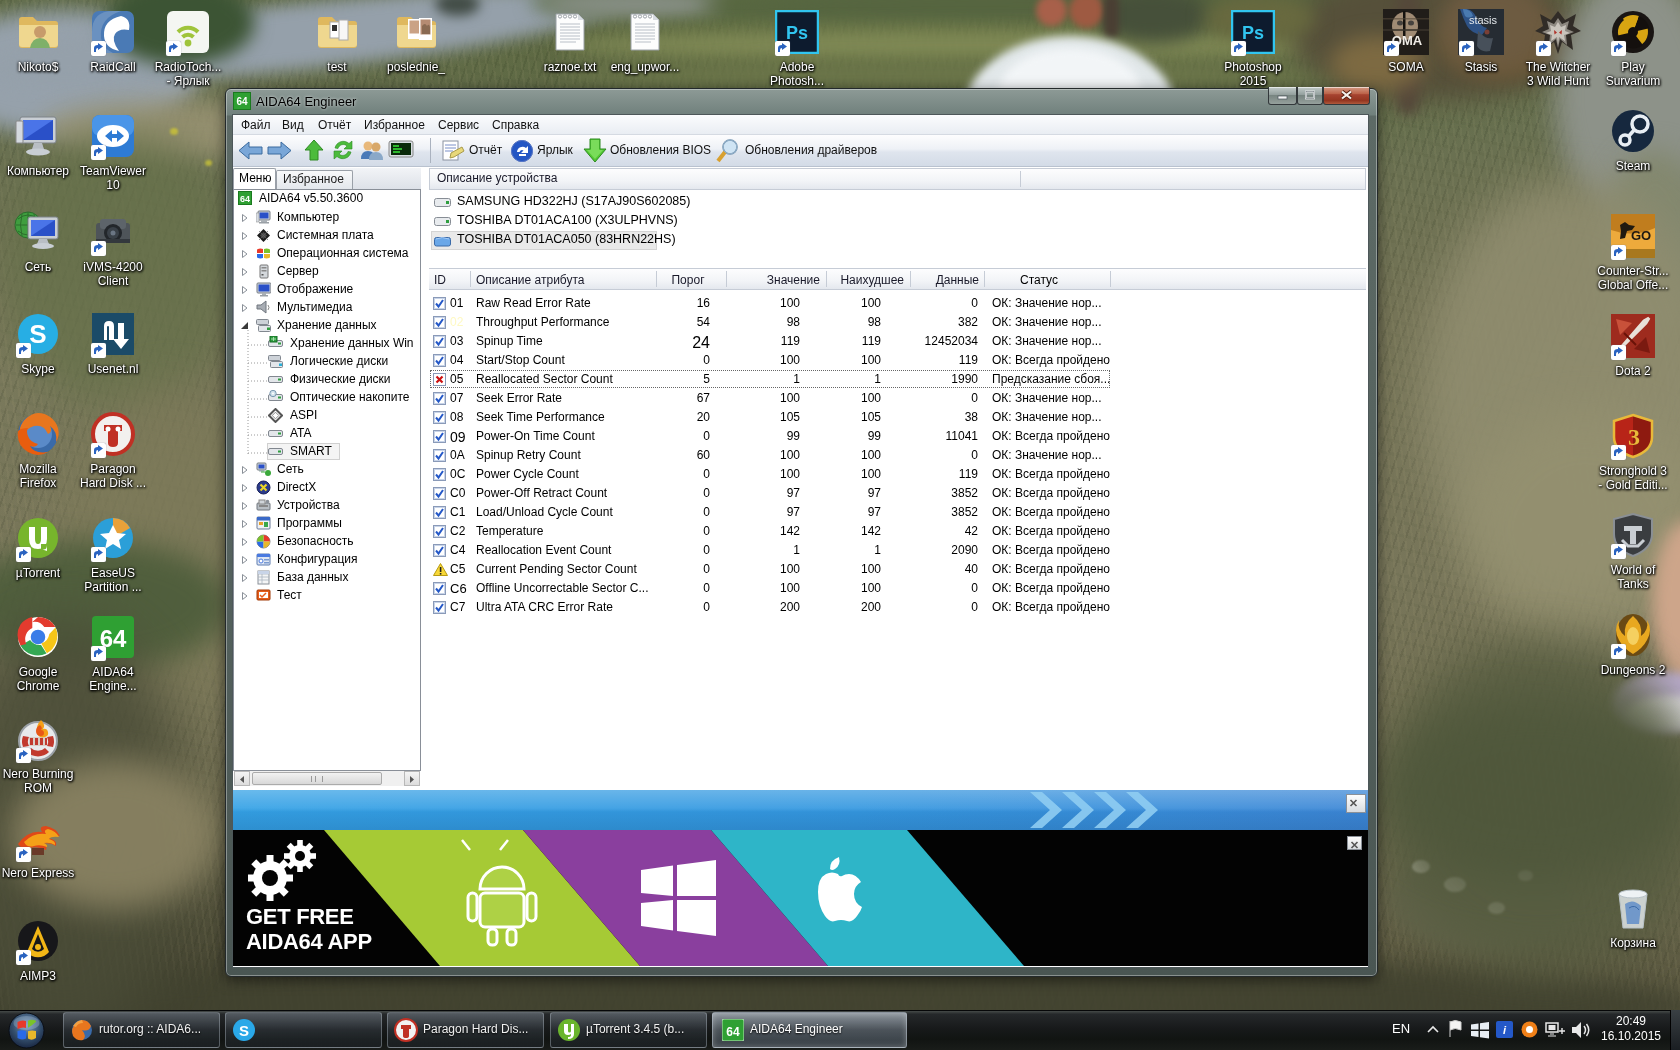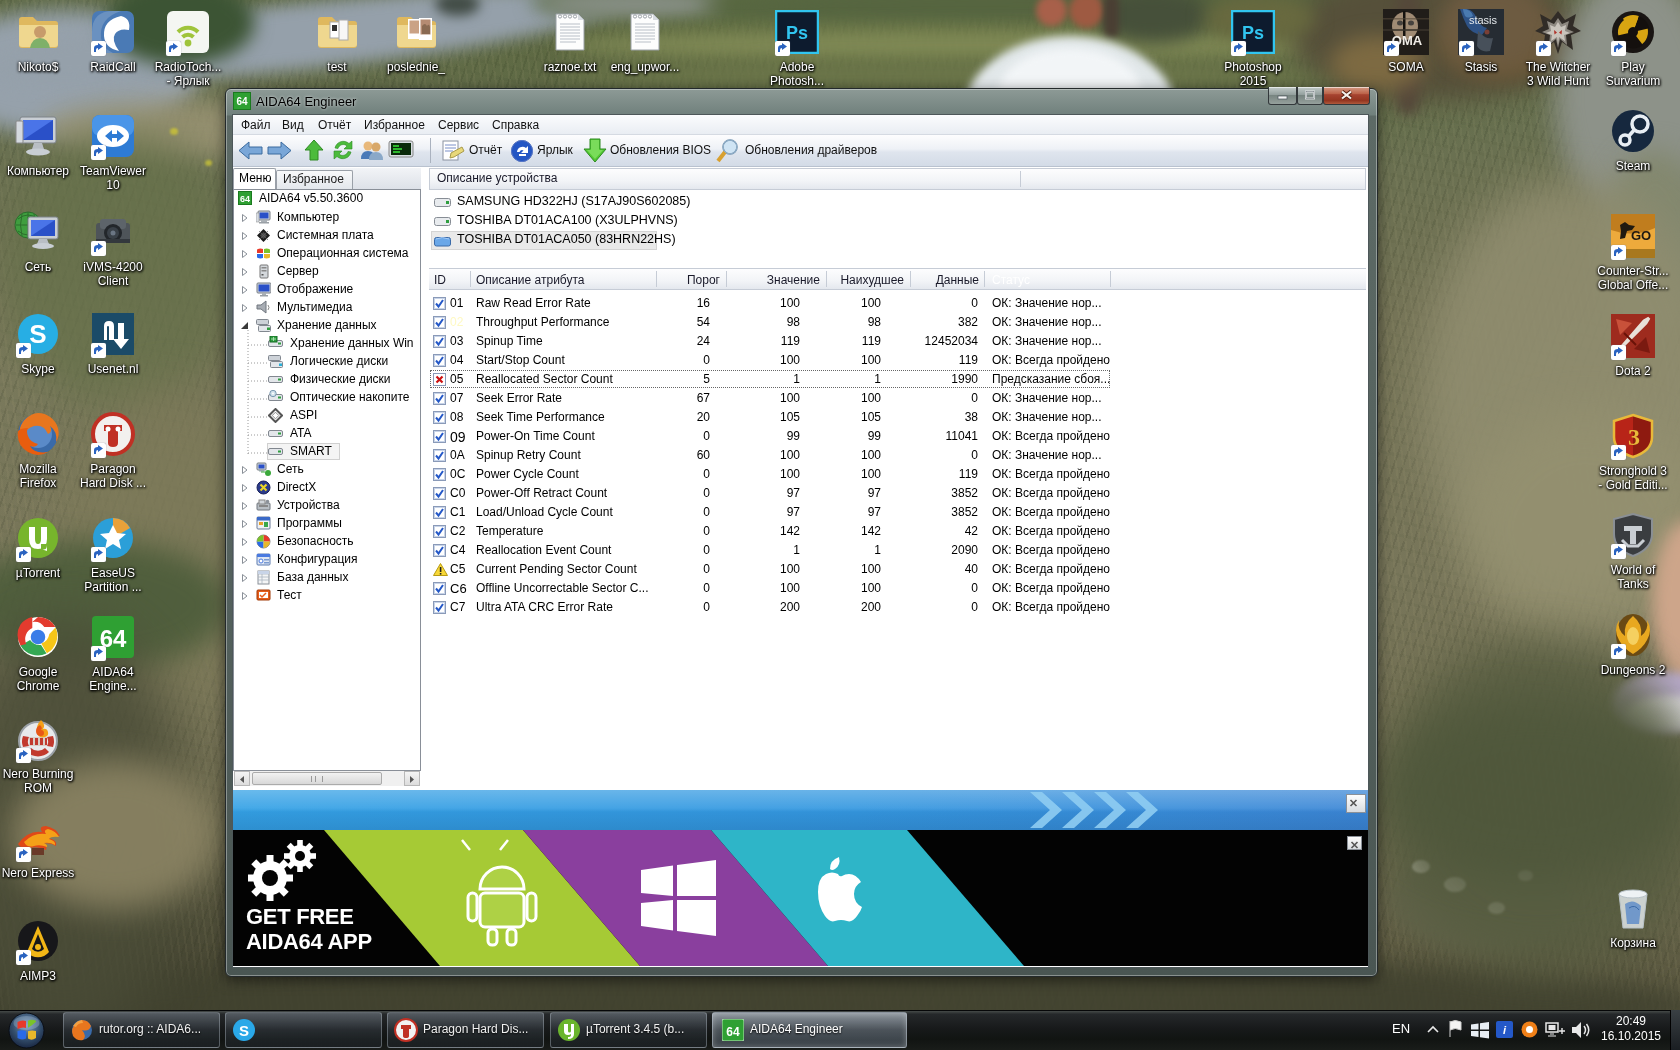--- a/index.html
+++ b/index.html
@@ -967,25 +967,25 @@
 <div class="abs" style="left:429px;top:268px;width:937px;height:22px;background:linear-gradient(180deg,#fdfdfe 0,#f2f4f7 60%,#e4e8ee 100%);border-top:1px solid #c6ccd6;border-bottom:1px solid #c6ccd6;box-sizing:border-box"></div>
 <div class="abs" style="left:470px;top:271px;width:1px;height:16px;background:#c6ccd6"></div>
 <div class="abs" style="left:656px;top:271px;width:1px;height:16px;background:#c6ccd6"></div>
 <div class="abs" style="left:726px;top:271px;width:1px;height:16px;background:#c6ccd6"></div>
 <div class="abs" style="left:826px;top:271px;width:1px;height:16px;background:#c6ccd6"></div>
 <div class="abs" style="left:910px;top:271px;width:1px;height:16px;background:#c6ccd6"></div>
 <div class="abs" style="left:984px;top:271px;width:1px;height:16px;background:#c6ccd6"></div>
 <div class="abs" style="left:1110px;top:271px;width:1px;height:16px;background:#c6ccd6"></div>
 <div class="abs" style="left:434px;top:273px;font-size:12px;color:#1a1a2a">ID</div>
 <div class="abs" style="left:476px;top:273px;font-size:12px;color:#1a1a2a">Описание атрибута</div>
-<div class="abs" style="left:656px;top:273px;width:64px;text-align:right;font-size:12px;color:#1a1a2a">Порог</div>
+<div class="abs" style="left:656px;top:273px;width:64px;text-align:center;font-size:12px;color:#1a1a2a">Порог</div>
 <div class="abs" style="left:726px;top:273px;width:94px;text-align:right;font-size:12px;color:#1a1a2a">Значение</div>
 <div class="abs" style="left:826px;top:273px;width:78px;text-align:right;font-size:12px;color:#1a1a2a">Наихудшее</div>
 <div class="abs" style="left:910px;top:273px;width:69px;text-align:right;font-size:12px;color:#1a1a2a">Данные</div>
-<div class="abs" style="left:992px;top:273px;font-size:12px;color:#ffffff">Статус</div>
+<div class="abs" style="left:1020px;top:273px;font-size:12px;color:#000000">Статус</div>
 <div class="abs" style="left:433px;top:296px;width:15px;height:13px"><svg width="13" height="13">
       <rect x="0.5" y="0.5" width="12" height="12" fill="#fff" stroke="#8a9ab8"></rect>
       <rect x="1.5" y="1.5" width="10" height="10" fill="none" stroke="#c8d4e8" stroke-width="1"></rect>
       <path d="M3 6.5 L5.5 9.5 L10 3" stroke="#2458c8" stroke-width="2" fill="none"></path>
     </svg></div>
 <div class="abs" style="left:450px;top:296px;font-size:12px;color:#000">01</div>
 <div class="abs" style="left:476px;top:296px;font-size:12px;color:#000">Raw Read Error Rate</div>
 <div class="abs" style="left:646px;top:296px;width:64px;text-align:right;font-size:12px;color:#000">16</div>
 <div class="abs" style="left:726px;top:296px;width:74px;text-align:right;font-size:12px;color:#000">100</div>
 <div class="abs" style="left:806px;top:296px;width:75px;text-align:right;font-size:12px;color:#000">100</div>
@@ -1003,21 +1003,21 @@
 <div class="abs" style="left:806px;top:315px;width:75px;text-align:right;font-size:12px;color:#000">98</div>
 <div class="abs" style="left:878px;top:315px;width:100px;text-align:right;font-size:12px;color:#000">382</div>
 <div class="abs" style="left:992px;top:315px;font-size:12px;color:#000;white-space:nowrap">ОК: Значение нор...</div>
 <div class="abs" style="left:433px;top:334px;width:15px;height:13px"><svg width="13" height="13">
       <rect x="0.5" y="0.5" width="12" height="12" fill="#fff" stroke="#8a9ab8"></rect>
       <rect x="1.5" y="1.5" width="10" height="10" fill="none" stroke="#c8d4e8" stroke-width="1"></rect>
       <path d="M3 6.5 L5.5 9.5 L10 3" stroke="#2458c8" stroke-width="2" fill="none"></path>
     </svg></div>
 <div class="abs" style="left:450px;top:334px;font-size:12px;color:#000">03</div>
 <div class="abs" style="left:476px;top:334px;font-size:12px;color:#000">Spinup Time</div>
-<div class="abs" style="left:646px;top:334px;width:64px;text-align:right;font-size:12px;color:#000">24</div>
+<div class="abs" style="left:646px;top:334px;width:64px;text-align:right;font-size:16px;color:#000">24</div>
 <div class="abs" style="left:726px;top:334px;width:74px;text-align:right;font-size:12px;color:#000">119</div>
 <div class="abs" style="left:806px;top:334px;width:75px;text-align:right;font-size:12px;color:#000">119</div>
 <div class="abs" style="left:878px;top:334px;width:100px;text-align:right;font-size:12px;color:#000">12452034</div>
 <div class="abs" style="left:992px;top:334px;font-size:12px;color:#000;white-space:nowrap">ОК: Значение нор...</div>
 <div class="abs" style="left:433px;top:353px;width:15px;height:13px"><svg width="13" height="13">
       <rect x="0.5" y="0.5" width="12" height="12" fill="#fff" stroke="#8a9ab8"></rect>
       <rect x="1.5" y="1.5" width="10" height="10" fill="none" stroke="#c8d4e8" stroke-width="1"></rect>
       <path d="M3 6.5 L5.5 9.5 L10 3" stroke="#2458c8" stroke-width="2" fill="none"></path>
     </svg></div>
 <div class="abs" style="left:450px;top:353px;font-size:12px;color:#000">04</div>

